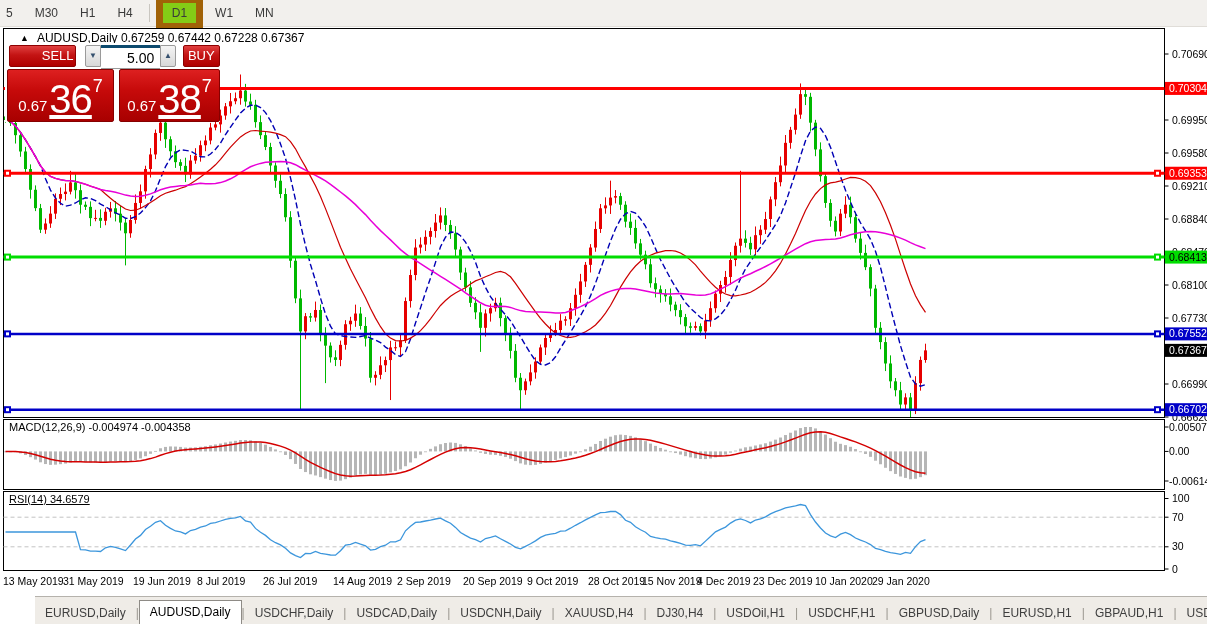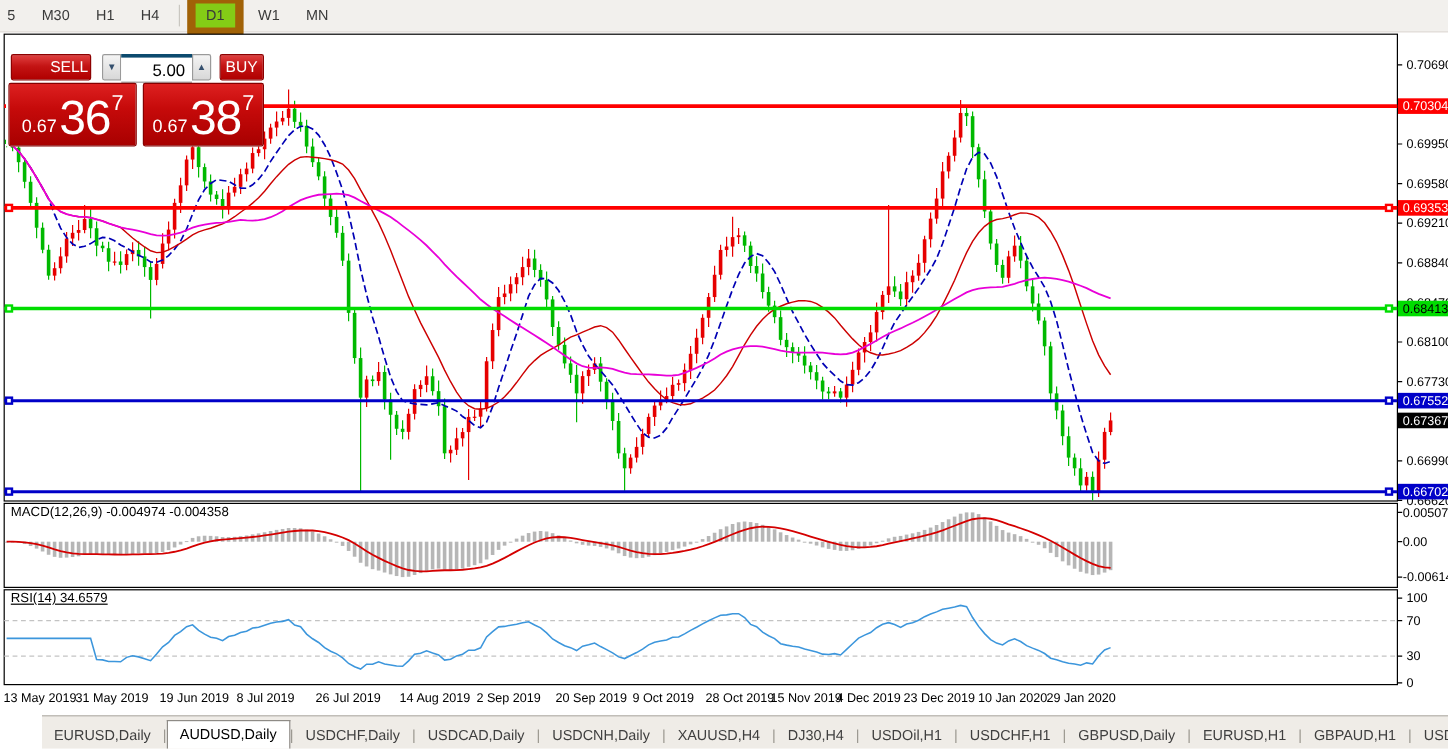--- a/index.html
+++ b/index.html
@@ -27,21 +27,21 @@
   #buy-btn{width:45px;margin-left:7px;}
   .spin-btn{width:17px;height:20px;background:linear-gradient(180deg,#f4f4f4,#d8d8d8);border:1px solid #9a9a9a;color:#35506e;font-size:8px;text-align:center;line-height:20px;}
   #vol-down{margin-left:9px;border-radius:2px 0 0 2px;}
   #vol-up{border-radius:0 2px 2px 0;}
   #vol-field{width:68px;height:20px;border-top:3px solid #0c4a6e;border-bottom:1px solid #9a9a9a;background:#fff;color:#000;font-size:14px;text-align:right;padding-right:6px;line-height:20px;}
   #tp-row2{position:absolute;left:0;top:26px;width:215px;height:53px;display:flex;}
   .price-box{background:linear-gradient(180deg,#dd2020 0%,#c60a0a 40%,#a80000 100%);border:1px solid #860000;color:#fff;display:flex;align-items:flex-end;justify-content:center;border-radius:2px;}
   #sell-price{width:106px;margin-left:2px;}
   #buy-price{width:100px;margin-left:5px;}
   .pb-small{font-size:15px;margin:0 2px 7px 0;}
-  .pb-big{font-size:40px;line-height:40px;margin-bottom:2px;letter-spacing:-1px;}
+  .pb-big{font-size:40px;line-height:40px;margin-bottom:2px;letter-spacing:-1px;text-decoration:underline;}
   .pb-sup{font-size:18px;margin:0 0 24px 1px;}
 
   
   .ind-label{position:absolute;font-size:11px;color:#000;white-space:nowrap;}
 
   
   #tabbar{position:absolute;left:0;top:596px;width:1207px;height:28px;background:#efece7;border-top:1px solid #b5b2ac;display:flex;align-items:flex-end;margin-left:35px;}
   .tab{font-size:12px;color:#3f3f3f;padding:4px 10px 5px 10px;white-space:nowrap;cursor:default;}
   .tab.active{background:#fff;border:1px solid #8e8b86;border-bottom:none;color:#000;margin-bottom:0;padding-bottom:7px;position:relative;top:1px;}
   .tab-sep{color:#9a978f;font-size:12px;padding-bottom:5px;}
@@ -723,20 +723,21 @@
         <text x="527" y="585" font-family="&quot;Liberation Sans&quot;,sans-serif" font-size="10.5" fill="#000000">9 Oct 2019</text>
         <text x="588" y="585" font-family="&quot;Liberation Sans&quot;,sans-serif" font-size="10.5" fill="#000000">28 Oct 2019</text>
         <text x="642" y="585" font-family="&quot;Liberation Sans&quot;,sans-serif" font-size="10.5" fill="#000000">15 Nov 2019</text>
         <text x="697" y="585" font-family="&quot;Liberation Sans&quot;,sans-serif" font-size="10.5" fill="#000000">4 Dec 2019</text>
         <text x="753" y="585" font-family="&quot;Liberation Sans&quot;,sans-serif" font-size="10.5" fill="#000000">23 Dec 2019</text>
         <text x="815" y="585" font-family="&quot;Liberation Sans&quot;,sans-serif" font-size="10.5" fill="#000000">10 Jan 2020</text>
         <text x="872" y="585" font-family="&quot;Liberation Sans&quot;,sans-serif" font-size="10.5" fill="#000000">29 Jan 2020</text>
       </g>
     </svg>
 
+  <div id="chart-title"><span class="arr">▲</span><span>AUDUSD,Daily  0.67259 0.67442 0.67228 0.67367</span></div>
 
   <div id="trade-panel">
     <div id="tp-row1">
       <div id="sell-btn" class="tp-btn">SELL</div>
       <div id="vol-down" class="spin-btn">▼</div>
       <div id="vol-field">5.00</div>
       <div id="vol-up" class="spin-btn">▲</div>
       <div id="buy-btn" class="tp-btn">BUY</div>
     </div>
     <div id="tp-row2">

